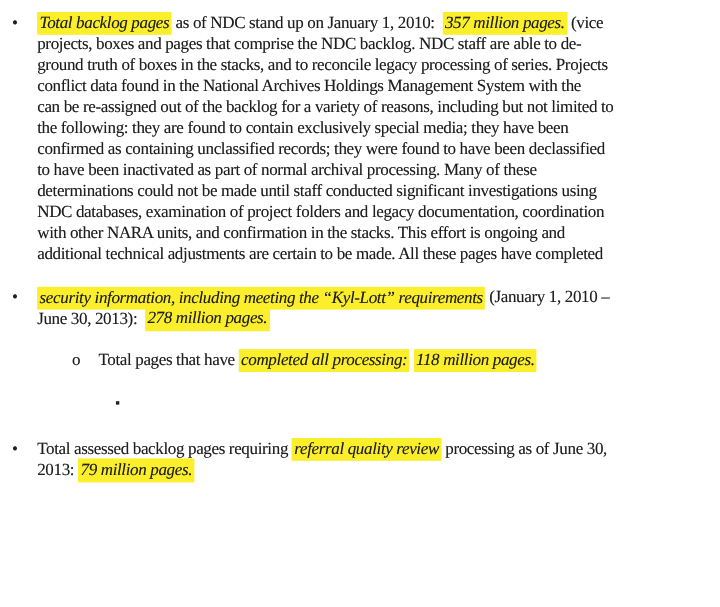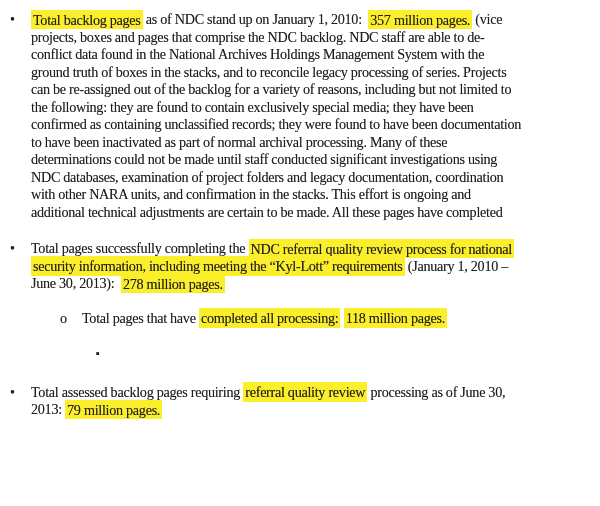--- a/index.html
+++ b/index.html
@@ -35,53 +35,53 @@
   .level-1 > .marker { width: 21px; }
   .level-2 { padding-left: 60px; }
   .level-2 > .marker { width: 22px; }
   .level-3 { padding-left: 96px; }
   .level-3 > .marker { width: 18px; font-size: 11px; line-height: 17.5px; }
   .content { flex: 1 1 auto; min-width: 0; }
   .line { white-space: pre; }
   .hl {
     background: var(--hl-color, #fbee2a);
     padding: 1.5px 2px 2px 2px;
+    font-style: italic;
   }
   
   #doc .block:nth-child(2) { margin-top: 19px; }
   #doc .block:nth-child(3) { margin-top: 17px; }
   #doc .block:nth-child(4) { margin-top: 18px; }
   #doc .block:nth-child(5) { margin-top: 21px; }
 </style>
 </head>
 <body>
 
 <div class="page" style="background: rgb(255, 255, 255); color: rgb(30, 30, 30); --hl-color: #fbee2a;">
   <div id="doc">
       <div class="block level-1">
         <span class="marker m1">•</span>
         <div class="content">
           <div class="line"><span class="hl">Total backlog pages</span><span class="t"> as of NDC stand up on January 1, 2010:  </span><span class="hl">357 million pages.</span><span class="t"> (vice</span></div>
           <div class="line"><span class="t">projects, boxes and pages that comprise the NDC backlog. NDC staff are able to de-</span></div>
+          <div class="line"><span class="t">ground truth of boxes in the stacks, and to reconcile legacy processing of series. Projects</span></div>
           <div class="line"><span class="t">conflict data found in the National Archives Holdings Management System with the</span></div>
-          <div class="line"><span class="t">ground truth of boxes in the stacks, and to reconcile legacy processing of series. Projects</span></div>
           <div class="line"><span class="t">can be re-assigned out of the backlog for a variety of reasons, including but not limited to</span></div>
           <div class="line"><span class="t">the following: they are found to contain exclusively special media; they have been</span></div>
-          <div class="line"><span class="t">confirmed as containing unclassified records; they were found to have been documentation</span></div>
+          <div class="line"><span class="t">confirmed as containing unclassified records; they were found to have been declassified</span></div>
           <div class="line"><span class="t">to have been inactivated as part of normal archival processing. Many of these</span></div>
           <div class="line"><span class="t">determinations could not be made until staff conducted significant investigations using</span></div>
           <div class="line"><span class="t">NDC databases, examination of project folders and legacy documentation, coordination</span></div>
           <div class="line"><span class="t">with other NARA units, and confirmation in the stacks. This effort is ongoing and</span></div>
           <div class="line"><span class="t">additional technical adjustments are certain to be made. All these pages have completed</span></div>
         </div>
       </div>
       <div class="block level-1">
         <span class="marker m1">•</span>
         <div class="content">
-          <div class="line"><span class="t">Total pages successfully completing the </span><span class="hl">NDC referral quality review process for national</span></div>
           <div class="line"><span class="hl">security information, including meeting the “Kyl-Lott” requirements</span><span class="t"> (January 1, 2010 –</span></div>
           <div class="line"><span class="t">June 30, 2013):  </span><span class="hl">278 million pages.</span></div>
         </div>
       </div>
       <div class="block level-2">
         <span class="marker m2">o</span>
         <div class="content">
           <div class="line"><span class="t">Total pages that have </span><span class="hl">completed all processing:</span><span class="t"> </span><span class="hl">118 million pages.</span></div>
         </div>
       </div>

